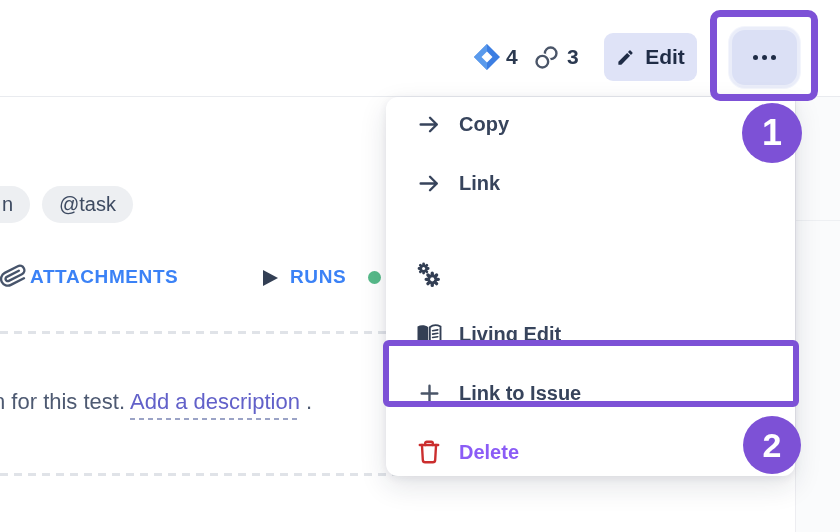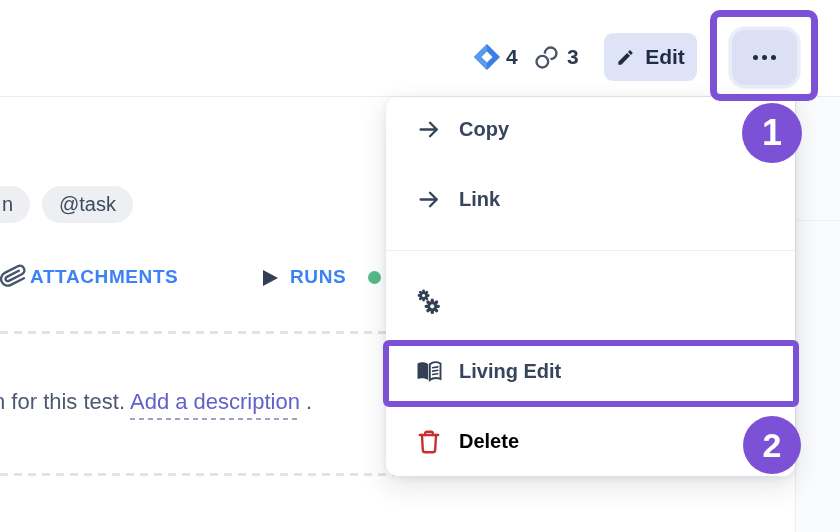--- a/index.html
+++ b/index.html
@@ -55,21 +55,21 @@
     position:absolute;left:386px;top:97px;width:409px;height:379px;background:#ffffff;z-index:20;
     border-radius:12px 0 12px 12px;box-shadow:0 10px 28px rgba(25,35,60,0.12),0 2px 8px rgba(25,35,60,0.07);
     padding:14px 0 16px 0;display:flex;flex-direction:column;gap:33px;
   }
   .menu-item{
     height:58px;display:flex;align-items:center;padding:0 0 0 30px;cursor:pointer;background:transparent;border:none;
     font-family:inherit;text-align:left;
   }
   .menu-item .mi-icon{width:26px;height:26px;flex:0 0 26px;margin-right:17px;display:flex;align-items:center;justify-content:center;}
   .menu-item .mi-label{font-size:20px;font-weight:700;color:#37445c;}
-  .menu-item.danger .mi-label{color:#000000;}
+  .menu-item.danger .mi-label{color:#8b5cf6;}
   .menu-divider{height:1px;background:#edeff3;margin:0;}
   
   .ann-box{position:absolute;border:7px solid #7d51d6;border-radius:10px;z-index:50;pointer-events:none;}
   .ann-box-1{left:710px;top:10px;width:108px;height:91px;}
   .ann-box-2{left:383px;top:340px;width:416px;height:67px;border-width:6px;border-radius:6px;}
   .ann-badge{
     position:absolute;background:#7d51d6;border-radius:50%;z-index:51;display:flex;align-items:center;justify-content:center;
     color:#ffffff;font-weight:700;pointer-events:none;
   }
   .ann-badge-1{left:742px;top:103px;width:60px;height:60px;font-size:36px;}
@@ -186,20 +186,28 @@
           <path d="M1.5 4 C5 2.2 9.5 2.6 12.2 4.8 L12.2 20.5 C9.5 18.5 5 18 1.5 19.5 Z" fill="#333f54"></path>
           <path d="M24.5 4 C21 2.2 16.5 2.6 13.8 4.8 L13.8 20.5 C16.5 18.5 21 18 24.5 19.5 Z" fill="#ffffff" stroke="#333f54" stroke-width="1.9"></path>
           <g stroke="#333f54" stroke-width="1.6" stroke-linecap="round">
             <path d="M16.6 8.2 L21.8 7.4M16.6 11.6 L21.8 10.8M16.6 15 L21.8 14.2"></path>
           </g>
         </svg>
       </span>
       <span class="mi-label">Living Edit</span>
     </button>
 
+    <button class="menu-item">
+      <span class="mi-icon">
+        <svg width="25" height="25" viewBox="0 0 24 24">
+            <path d="M12 4.5V19.5M4.5 12H19.5" fill="none" stroke="#4a5568" stroke-width="2.3" stroke-linecap="round"></path>
+          </svg>
+      </span>
+      <span class="mi-label">Link to Issue</span>
+    </button>
 
     <button class="menu-item danger">
       <span class="mi-icon">
         <svg width="24" height="26" viewBox="0 0 22 24">
           <g fill="none" stroke="#cb2e2e" stroke-width="2.2" stroke-linecap="round" stroke-linejoin="round">
             <path d="M2.5 5.5H19.5"></path>
             <path d="M7.5 5.5V3.8C7.5 3 8.1 2.5 8.9 2.5H13.1C13.9 2.5 14.5 3 14.5 3.8V5.5"></path>
             <path d="M4.5 5.5L5.3 19.5C5.4 20.6 6.3 21.5 7.4 21.5H14.6C15.7 21.5 16.6 20.6 16.7 19.5L17.5 5.5"></path>
           </g>
         </svg>

